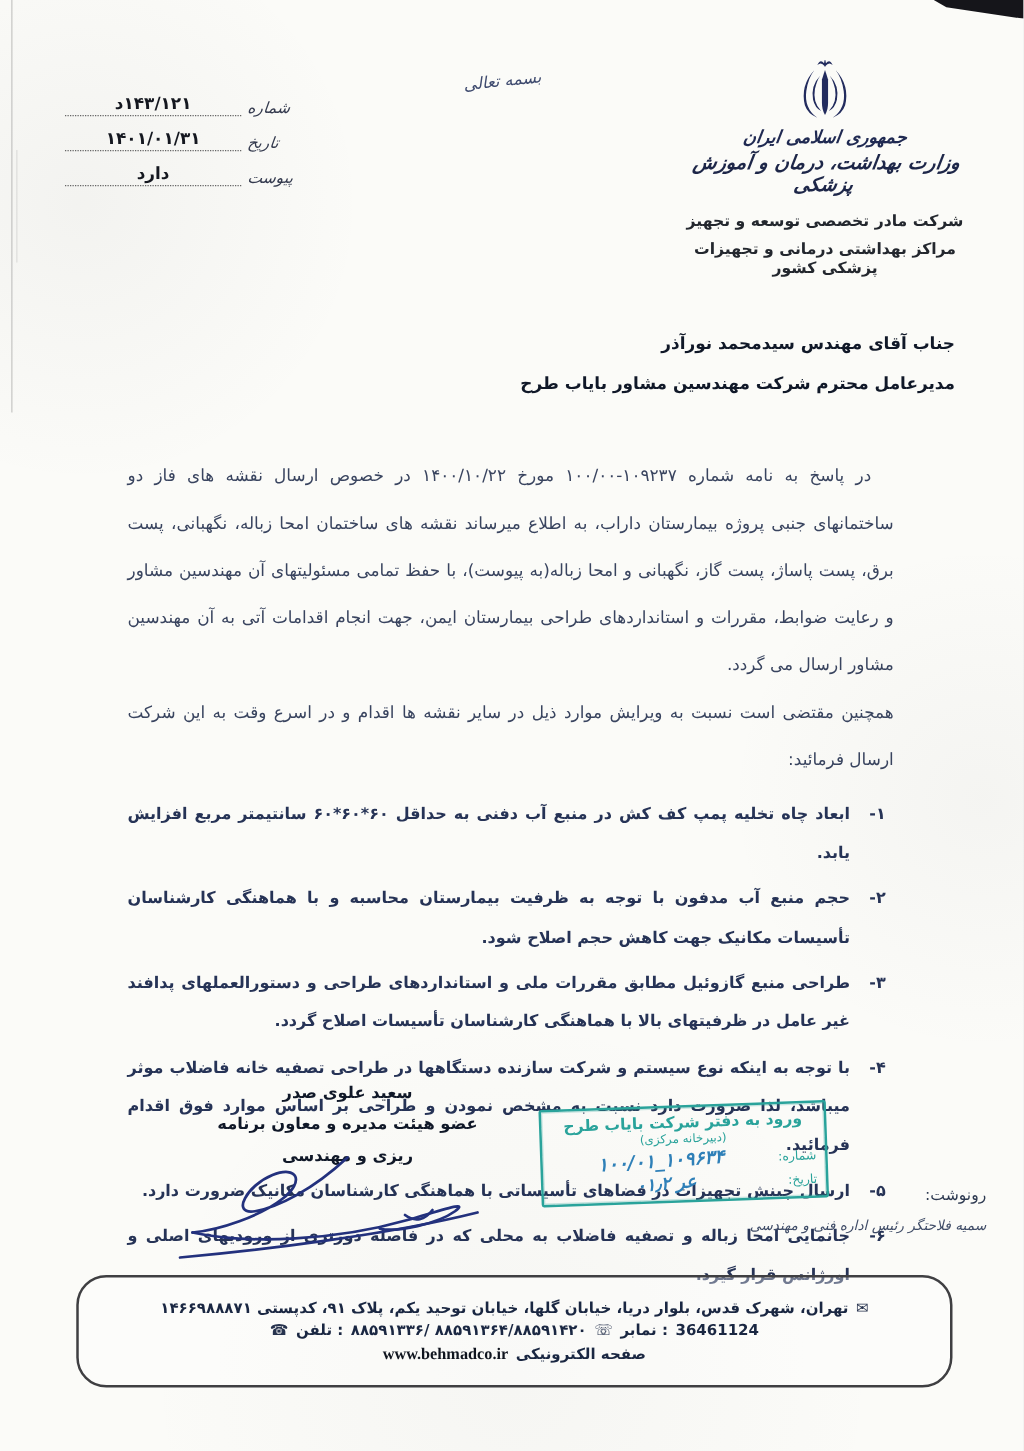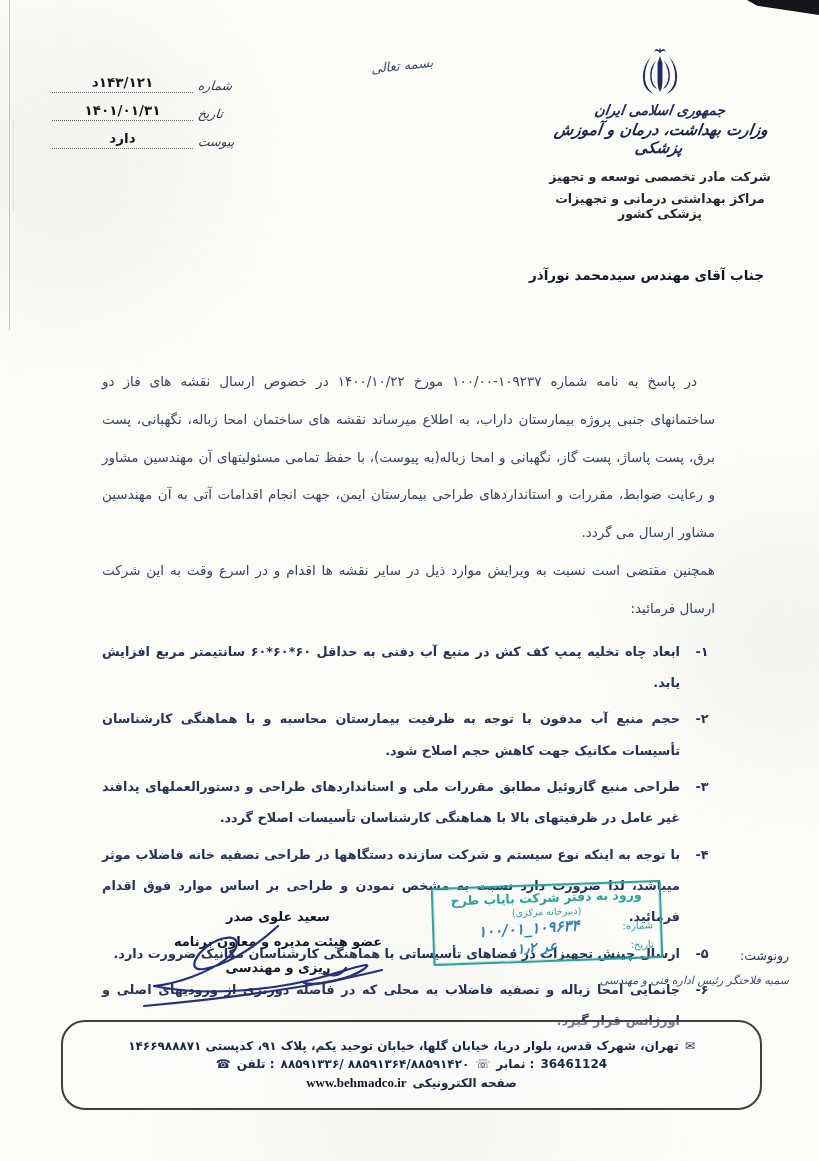--- a/index.html
+++ b/index.html
@@ -47,21 +47,21 @@
   .letter-body{position:absolute;top:363px;right:104px;width:613px;color:#39445f;font-size:13.5px;text-align:justify;}
   .salutation{font-size:13px;margin-bottom:4px;color:#3c4760;}
   .para{line-height:2.8;margin:0;}
   .para-indent{text-indent:18px;}
   .item-list{margin-top:8px;}
   .item{display:flex;gap:9px;line-height:2.45;font-weight:bold;font-size:12.8px;color:#263356;margin-bottom:5px;}
   .item-num{width:26px;flex:none;text-align:center;}
   .item-text{flex:1;text-align:justify;}
 
   
-  .sig-block{position:absolute;top:904px;left:158px;width:240px;text-align:center;
+  .sig-block{position:absolute;top:862px;left:158px;width:240px;text-align:center;
     font-weight:bold;font-size:13px;color:#101828;line-height:1.95;}
   .sig-scribble{position:absolute;top:912px;left:110px;width:310px;height:115px;pointer-events:none;}
 
   
   .stamp{position:absolute;top:884px;left:432px;width:212px;border:2.5px solid #2aa39b;
     color:#2aa39b;transform:rotate(-2deg);padding:4px 7px 5px;border-radius:2px;background:rgba(255,255,255,.0);
     box-shadow:inset 0 0 0 1px rgba(42,163,155,.25);}
   .stamp-l1{font-size:12.5px;font-weight:bold;text-align:center;letter-spacing:.3px;}
   .stamp-l2{font-size:9.5px;text-align:center;margin-top:1px;}
   .stamp-row{display:flex;align-items:center;gap:6px;margin-top:2px;}
@@ -126,20 +126,21 @@
       <path d="M41,14 Q56,30 51,51 Q48,60 38,64 Q52,54 49.5,36 Q47.5,22 41,14 Z"></path>
     </svg>
     <div class="lh-republic">جمهوری اسلامی ایران</div>
     <div class="lh-ministry">وزارت بهداشت، درمان و آموزش پزشکی</div>
     <div class="lh-co1">شرکت مادر تخصصی توسعه و تجهیز</div>
     <div class="lh-co2">مراکز بهداشتی درمانی و تجهیزات پزشکی کشور</div>
   </div>
 
   <div class="recipient">
     <div>جناب آقای مهندس سیدمحمد نورآذر</div>
+    <div>مدیرعامل محترم شرکت مهندسین مشاور بایاب طرح</div>
   </div>
 
   <div class="letter-body">
     <p class="para para-indent">در پاسخ به نامه شماره ۱۰۹۲۳۷-۱۰۰/۰۰ مورخ ۱۴۰۰/۱۰/۲۲ در خصوص ارسال نقشه های فاز دو ساختمانهای جنبی پروژه بیمارستان داراب، به اطلاع میرساند نقشه های ساختمان امحا زباله، نگهبانی، پست برق، پست پاساژ، پست گاز، نگهبانی و امحا زباله(به پیوست)، با حفظ تمامی مسئولیتهای آن مهندسین مشاور و رعایت ضوابط، مقررات و استانداردهای طراحی بیمارستان ایمن، جهت انجام اقدامات آتی به آن مهندسین مشاور ارسال می گردد.</p>
     <p class="para">همچنین مقتضی است نسبت به ویرایش موارد ذیل در سایر نقشه ها اقدام و در اسرع وقت به این شرکت ارسال فرمائید:</p>
     <div class="item-list">
       <div class="item">
         <span class="item-num">۱-</span>
         <span class="item-text">ابعاد چاه تخلیه پمپ کف کش در منبع آب دفنی به حداقل ۶۰*۶۰*۶۰ سانتیمتر مربع افزایش یابد.</span>
       </div>

